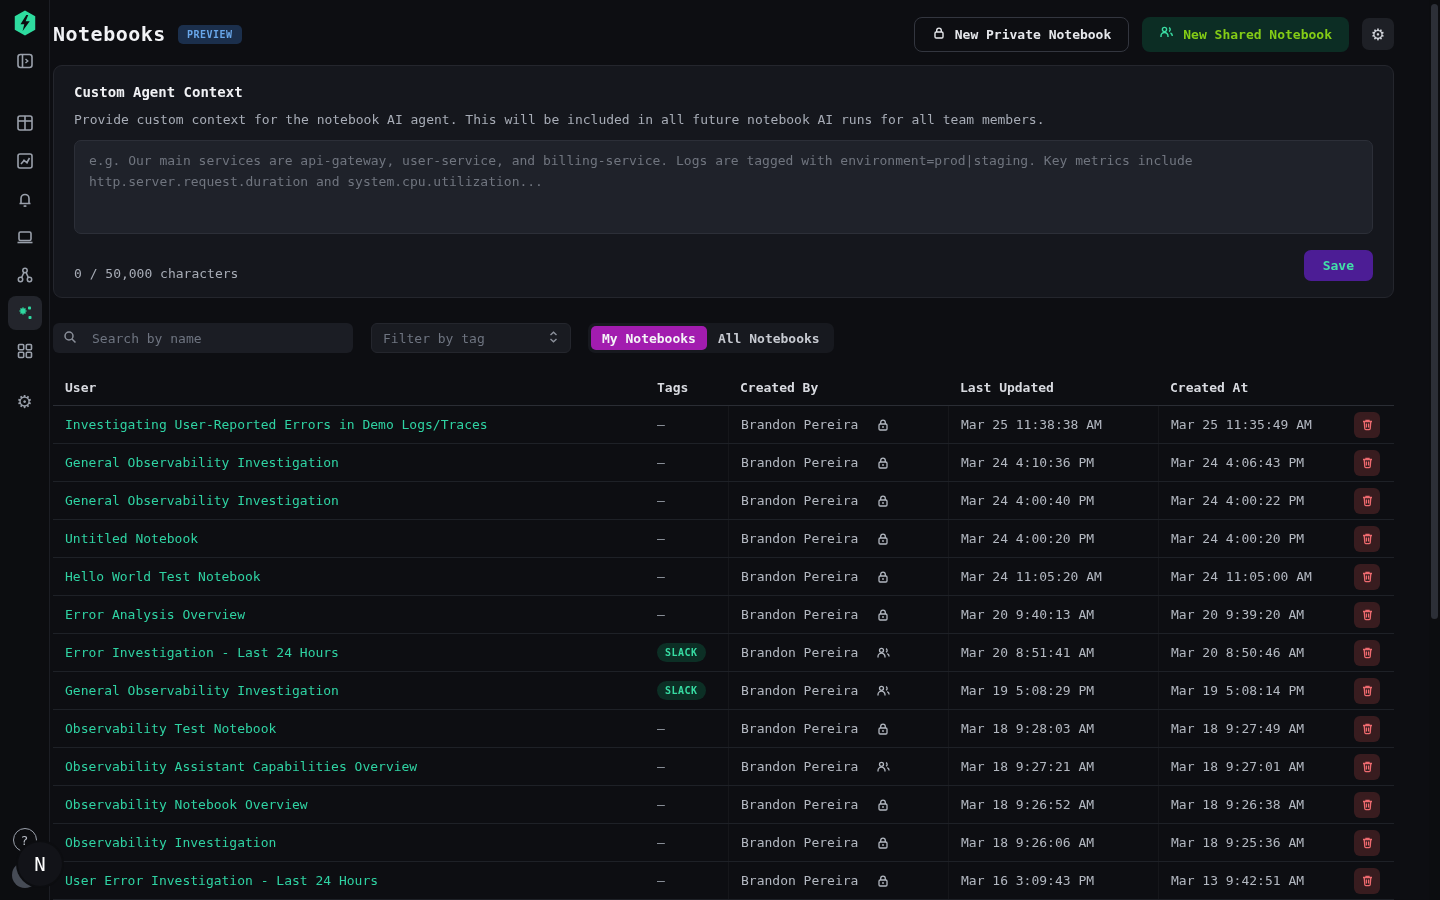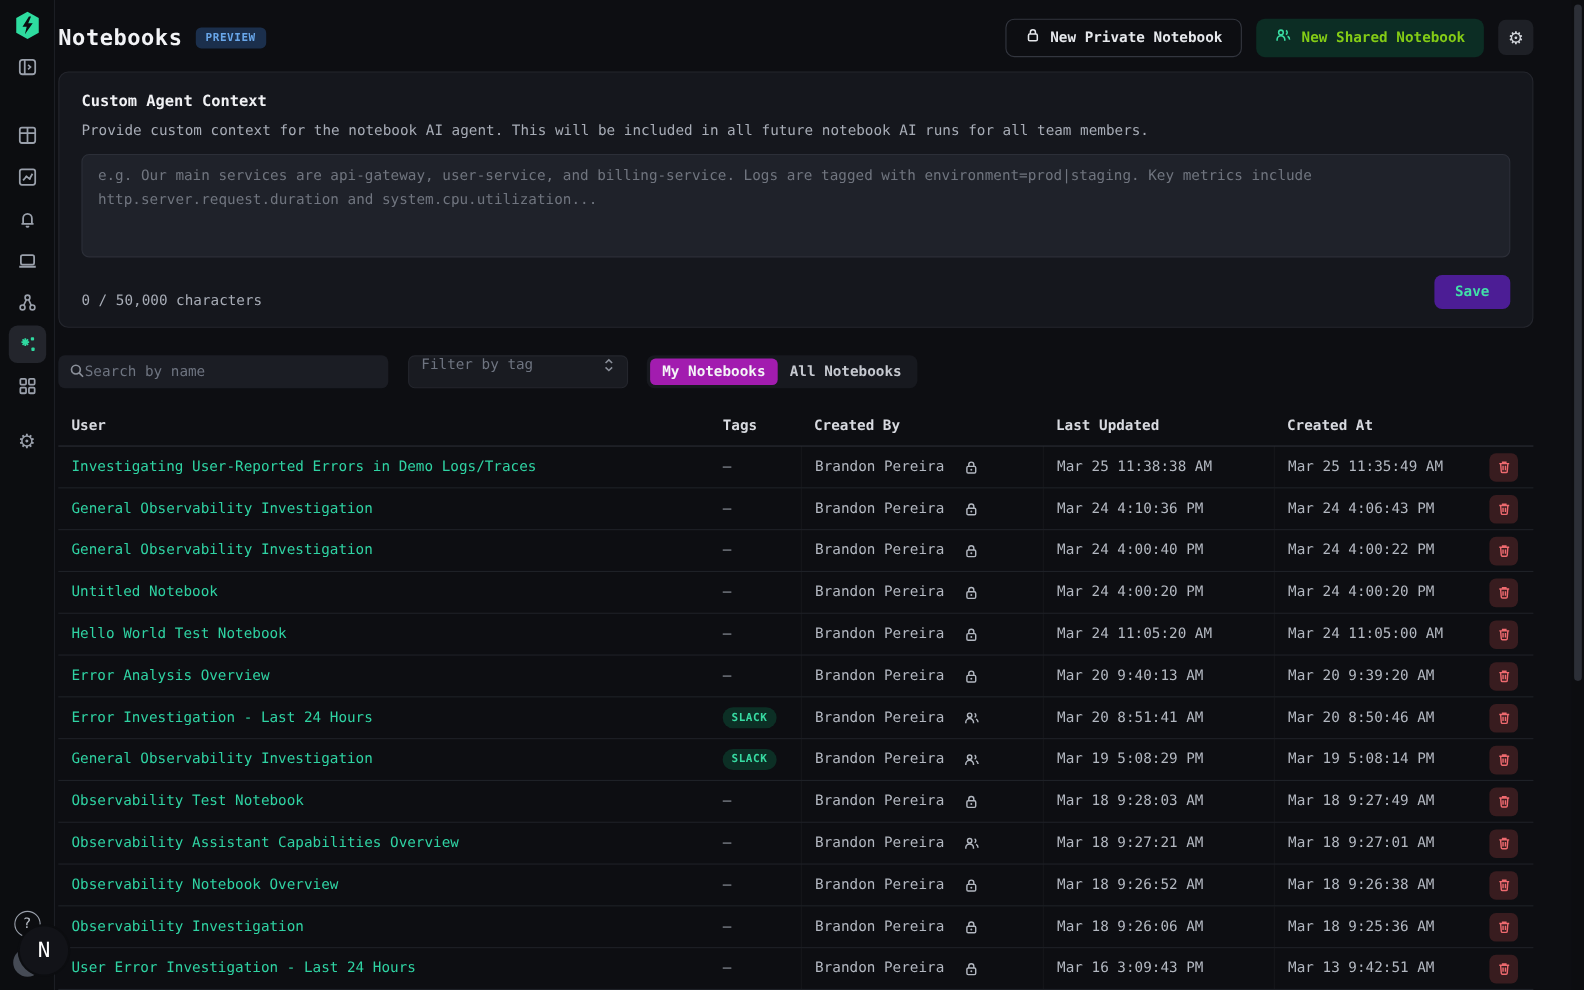--- a/index.html
+++ b/index.html
@@ -80,30 +80,30 @@
   .context-footer { display:flex; align-items:flex-end; margin-top:12px; }
   .char-count { font-size:13px; color:#a7acb6; }
   .save-btn {
     margin-left:auto; background:#4c1d95; color:#41e0a8; border:none; cursor:pointer;
     font-family:inherit; font-size:13px; font-weight:bold; padding:8px 19px; border-radius:7px;
   }
   
   .controls { display:flex; align-items:center; margin-top:25px; }
   .search-box {
     width:300px; height:30px; background:#1b1d24; border-radius:6px;
-    display:flex; align-items:center; padding:0 10px; gap:0; color:#6e7480;
+    display:flex; align-items:center; padding:0 10px; gap:15px; color:#6e7480;
   }
   .search-box input {
     background:transparent; border:none; outline:none; color:#dfe2e8;
     font-family:inherit; font-size:13px; width:100%;
   }
   .search-box input::placeholder { color:#6e7480; }
   .tag-select {
     margin-left:18px; width:200px; height:30px; background:#191b21; border:1px solid #24262d;
-    border-radius:6px; display:flex; align-items:flex-start; padding:0 11px; cursor:pointer;
+    border-radius:6px; display:flex; align-items:center; padding:0 11px; cursor:pointer;
   }
   .tag-select .sel-label { font-size:13px; color:#6e7480; }
   .tag-select .chev { margin-left:auto; color:#8b909a; }
   .segmented {
     margin-left:17px; background:#17191f; border-radius:7px; padding:3px; display:flex; height:30px;
   }
   .seg {
     font-size:13px; padding:0 11px; border-radius:5px; display:flex; align-items:center;
     color:#c6c9d0; cursor:pointer; white-space:nowrap;font-weight:bold;
   }

